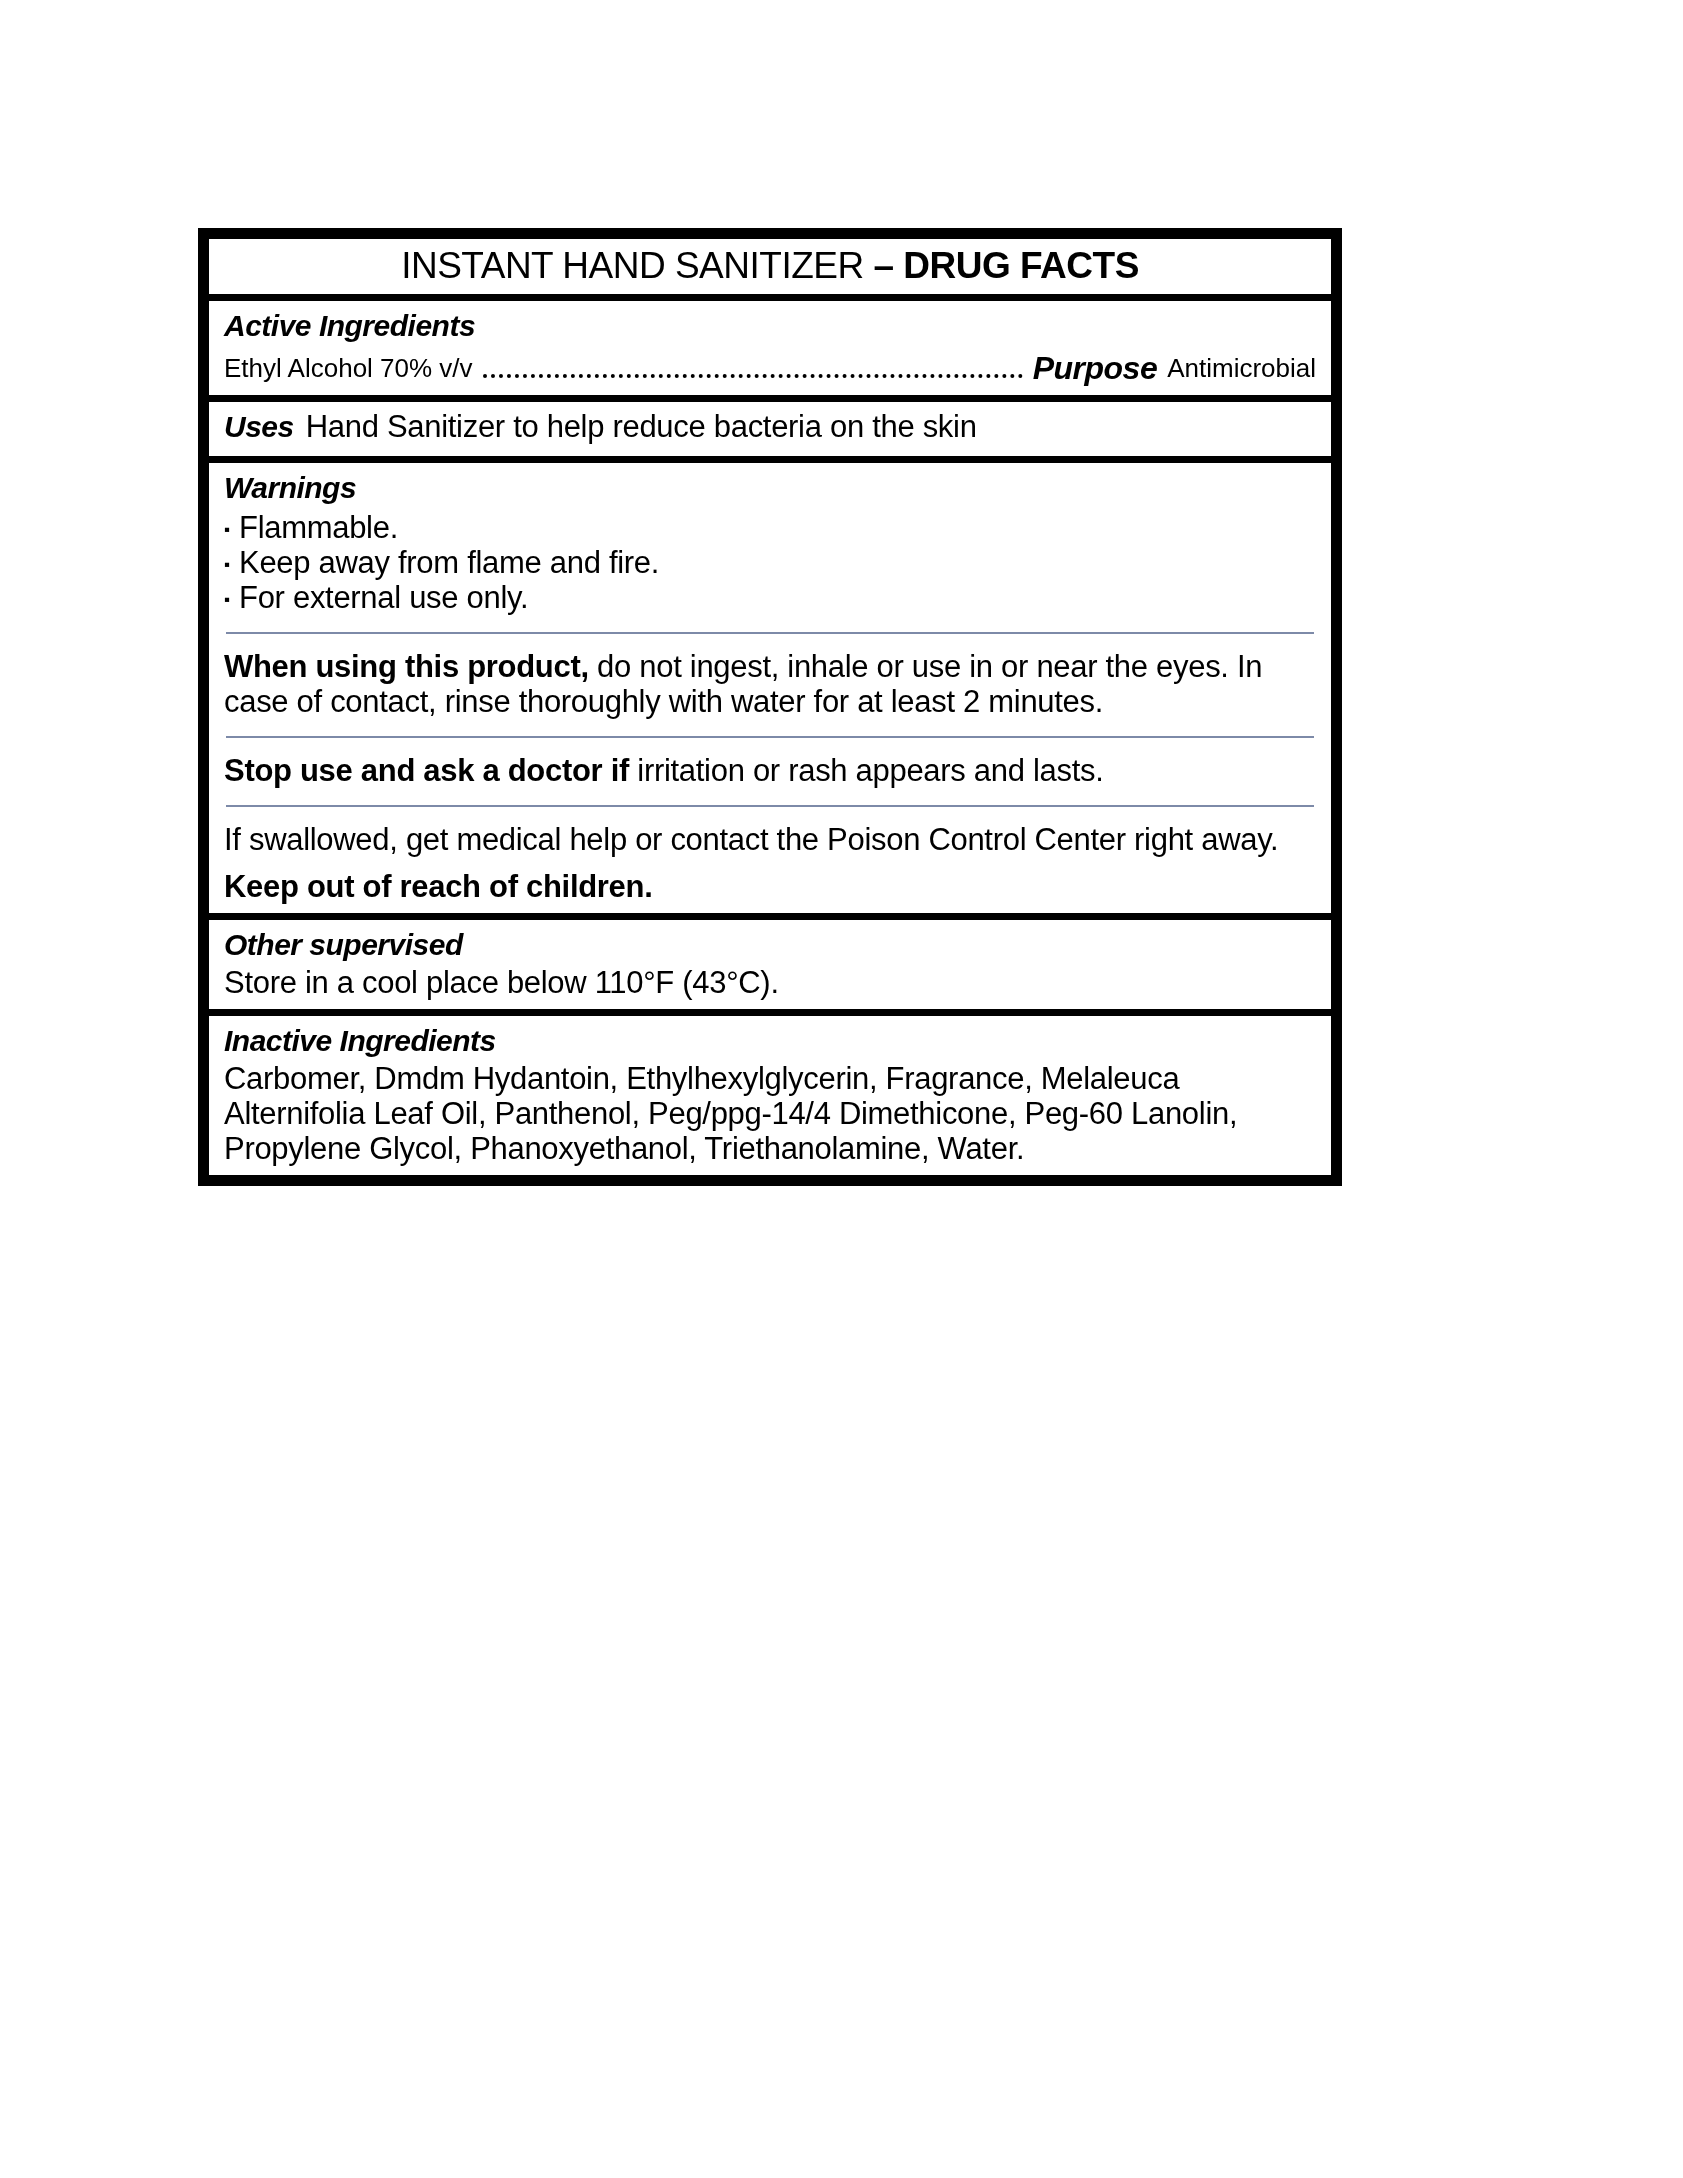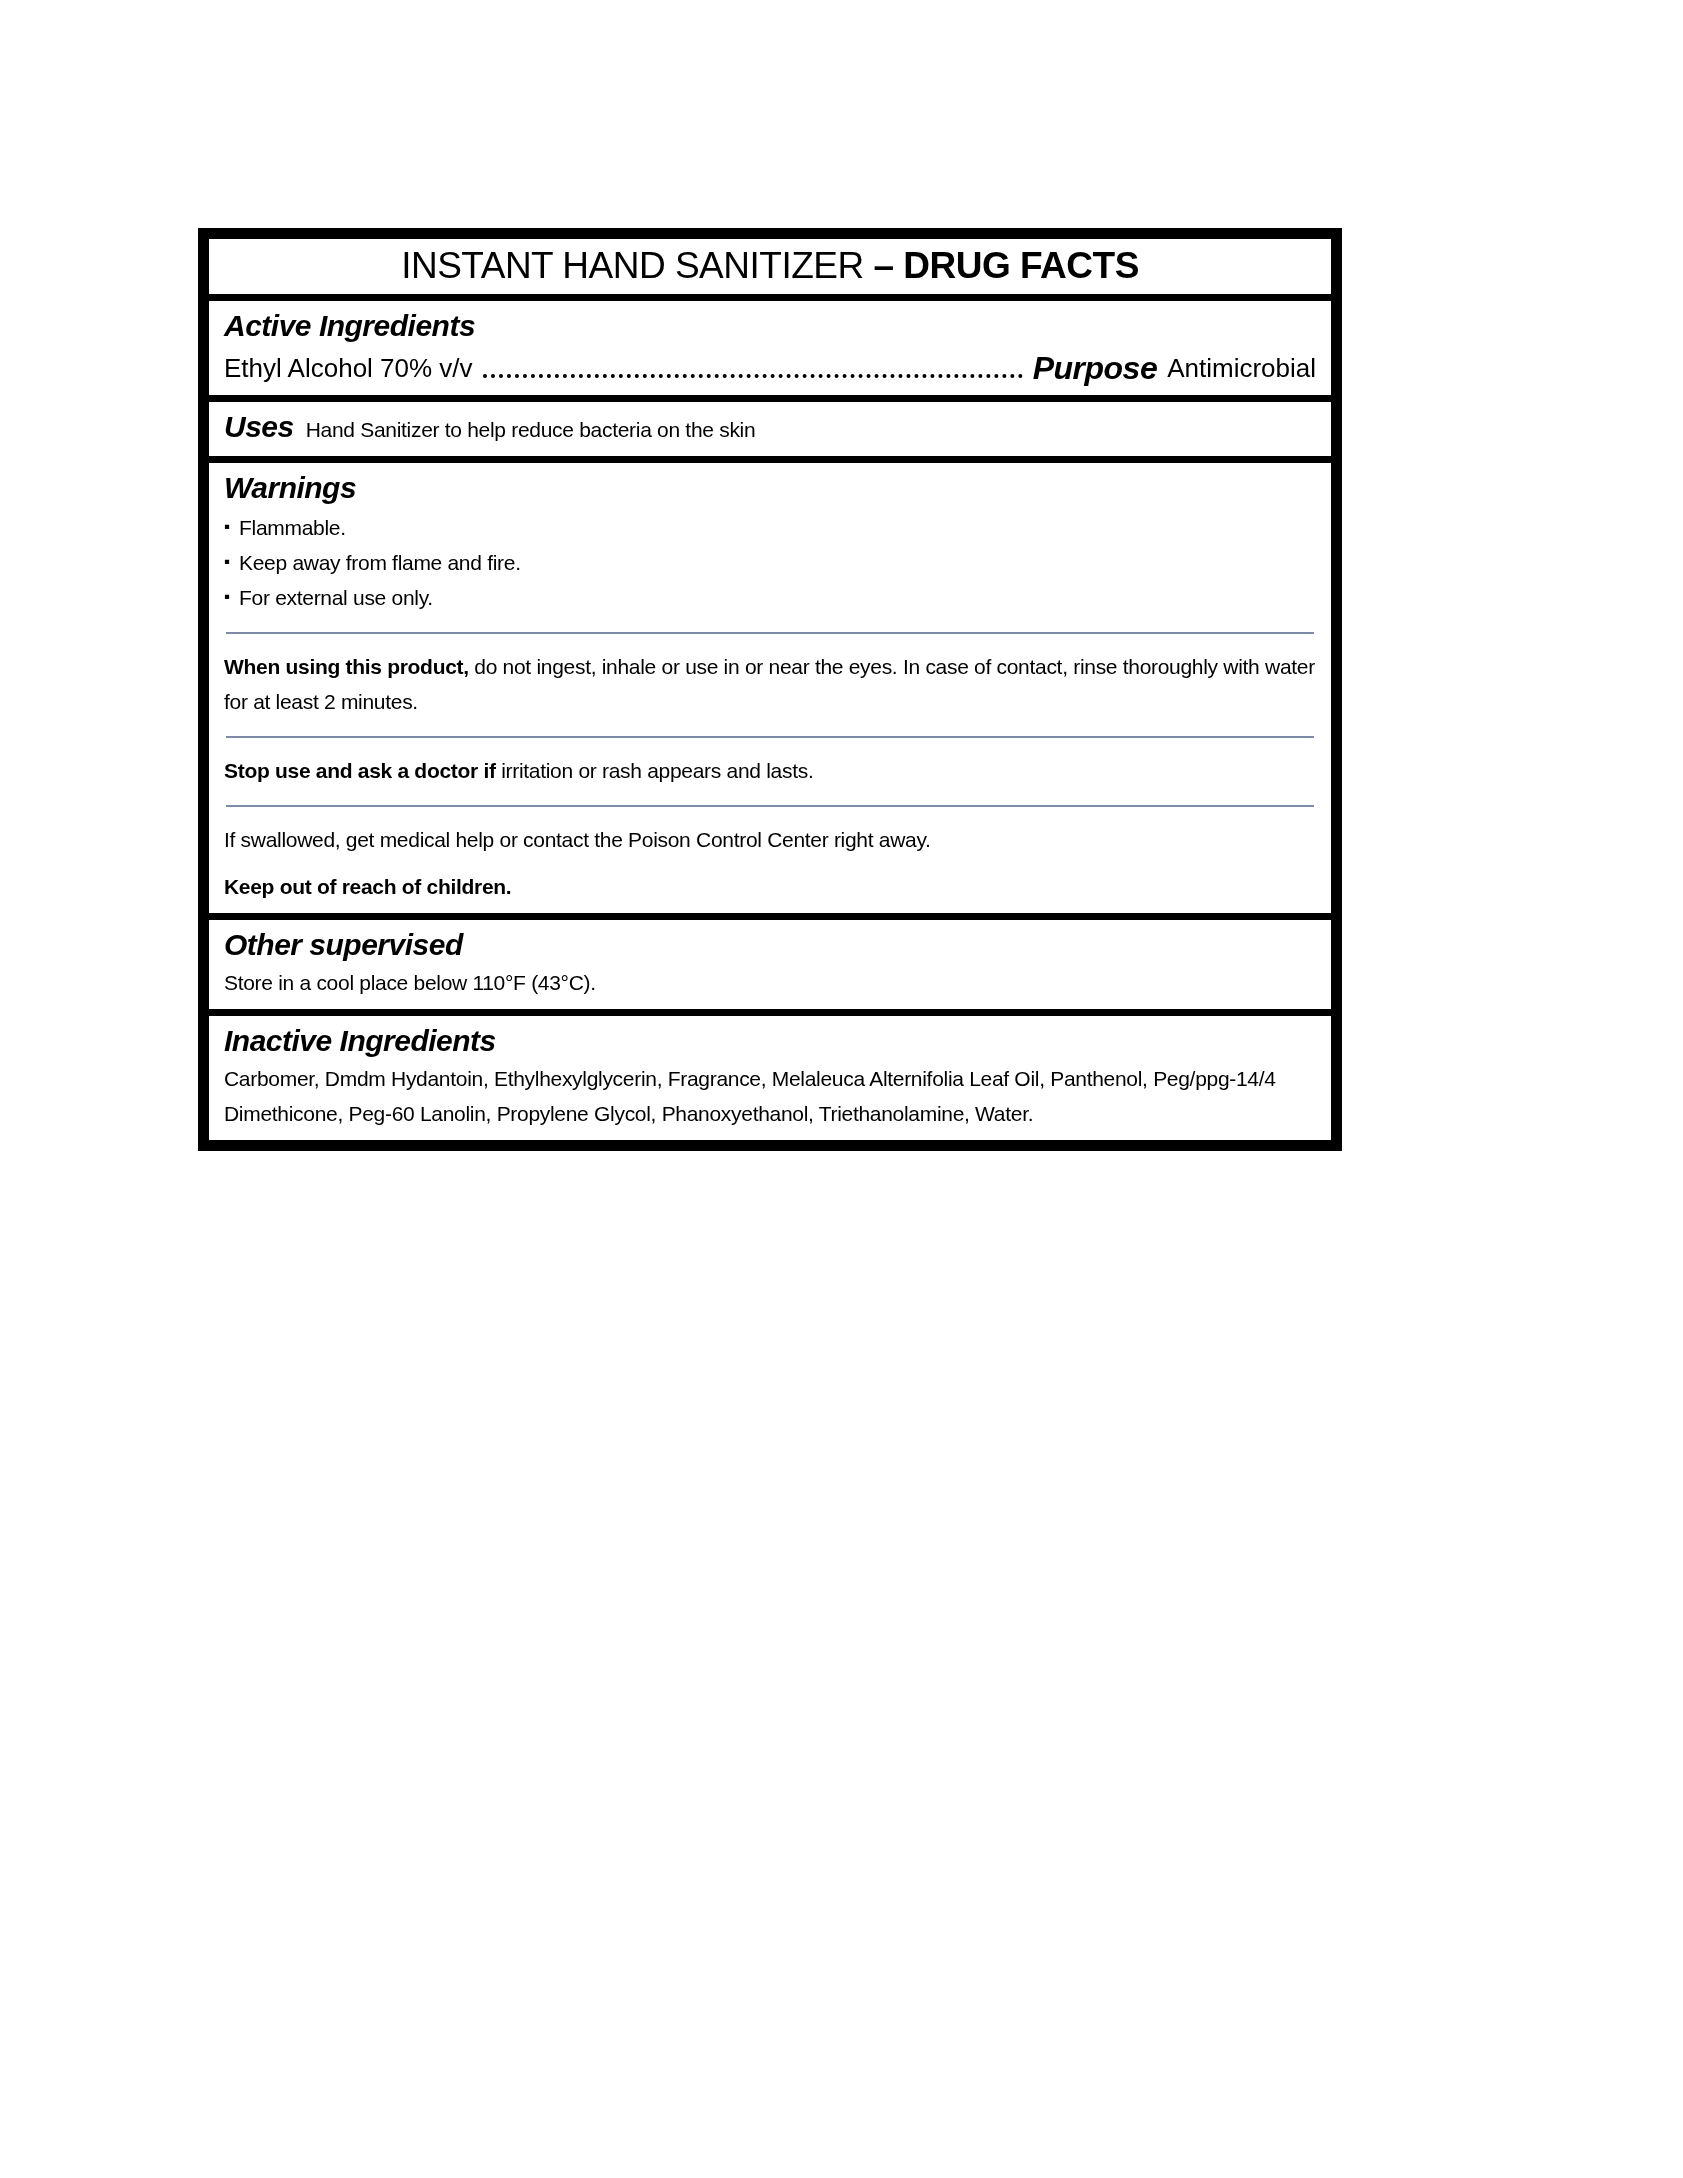--- a/index.html
+++ b/index.html
@@ -39,21 +39,21 @@
   .t-bold { font-weight: bold; }
   .heading {
     font-size: 30px;
     font-weight: bold;
     font-style: italic;
     line-height: 40px;
     letter-spacing: -0.5px;
   }
   .inline-heading { display: inline; margin-right: 12px; }
   .body-text, .body-line, .para, .bullet-text {
-    font-size: 21px;
+    font-size: 31px;
     line-height: 35px;
     letter-spacing: -0.3px;
   }
   .ai-row {
     display: flex;
     align-items: flex-end;
     font-size: 26px;
     line-height: 35px;
     margin-top: 5px;
   }

